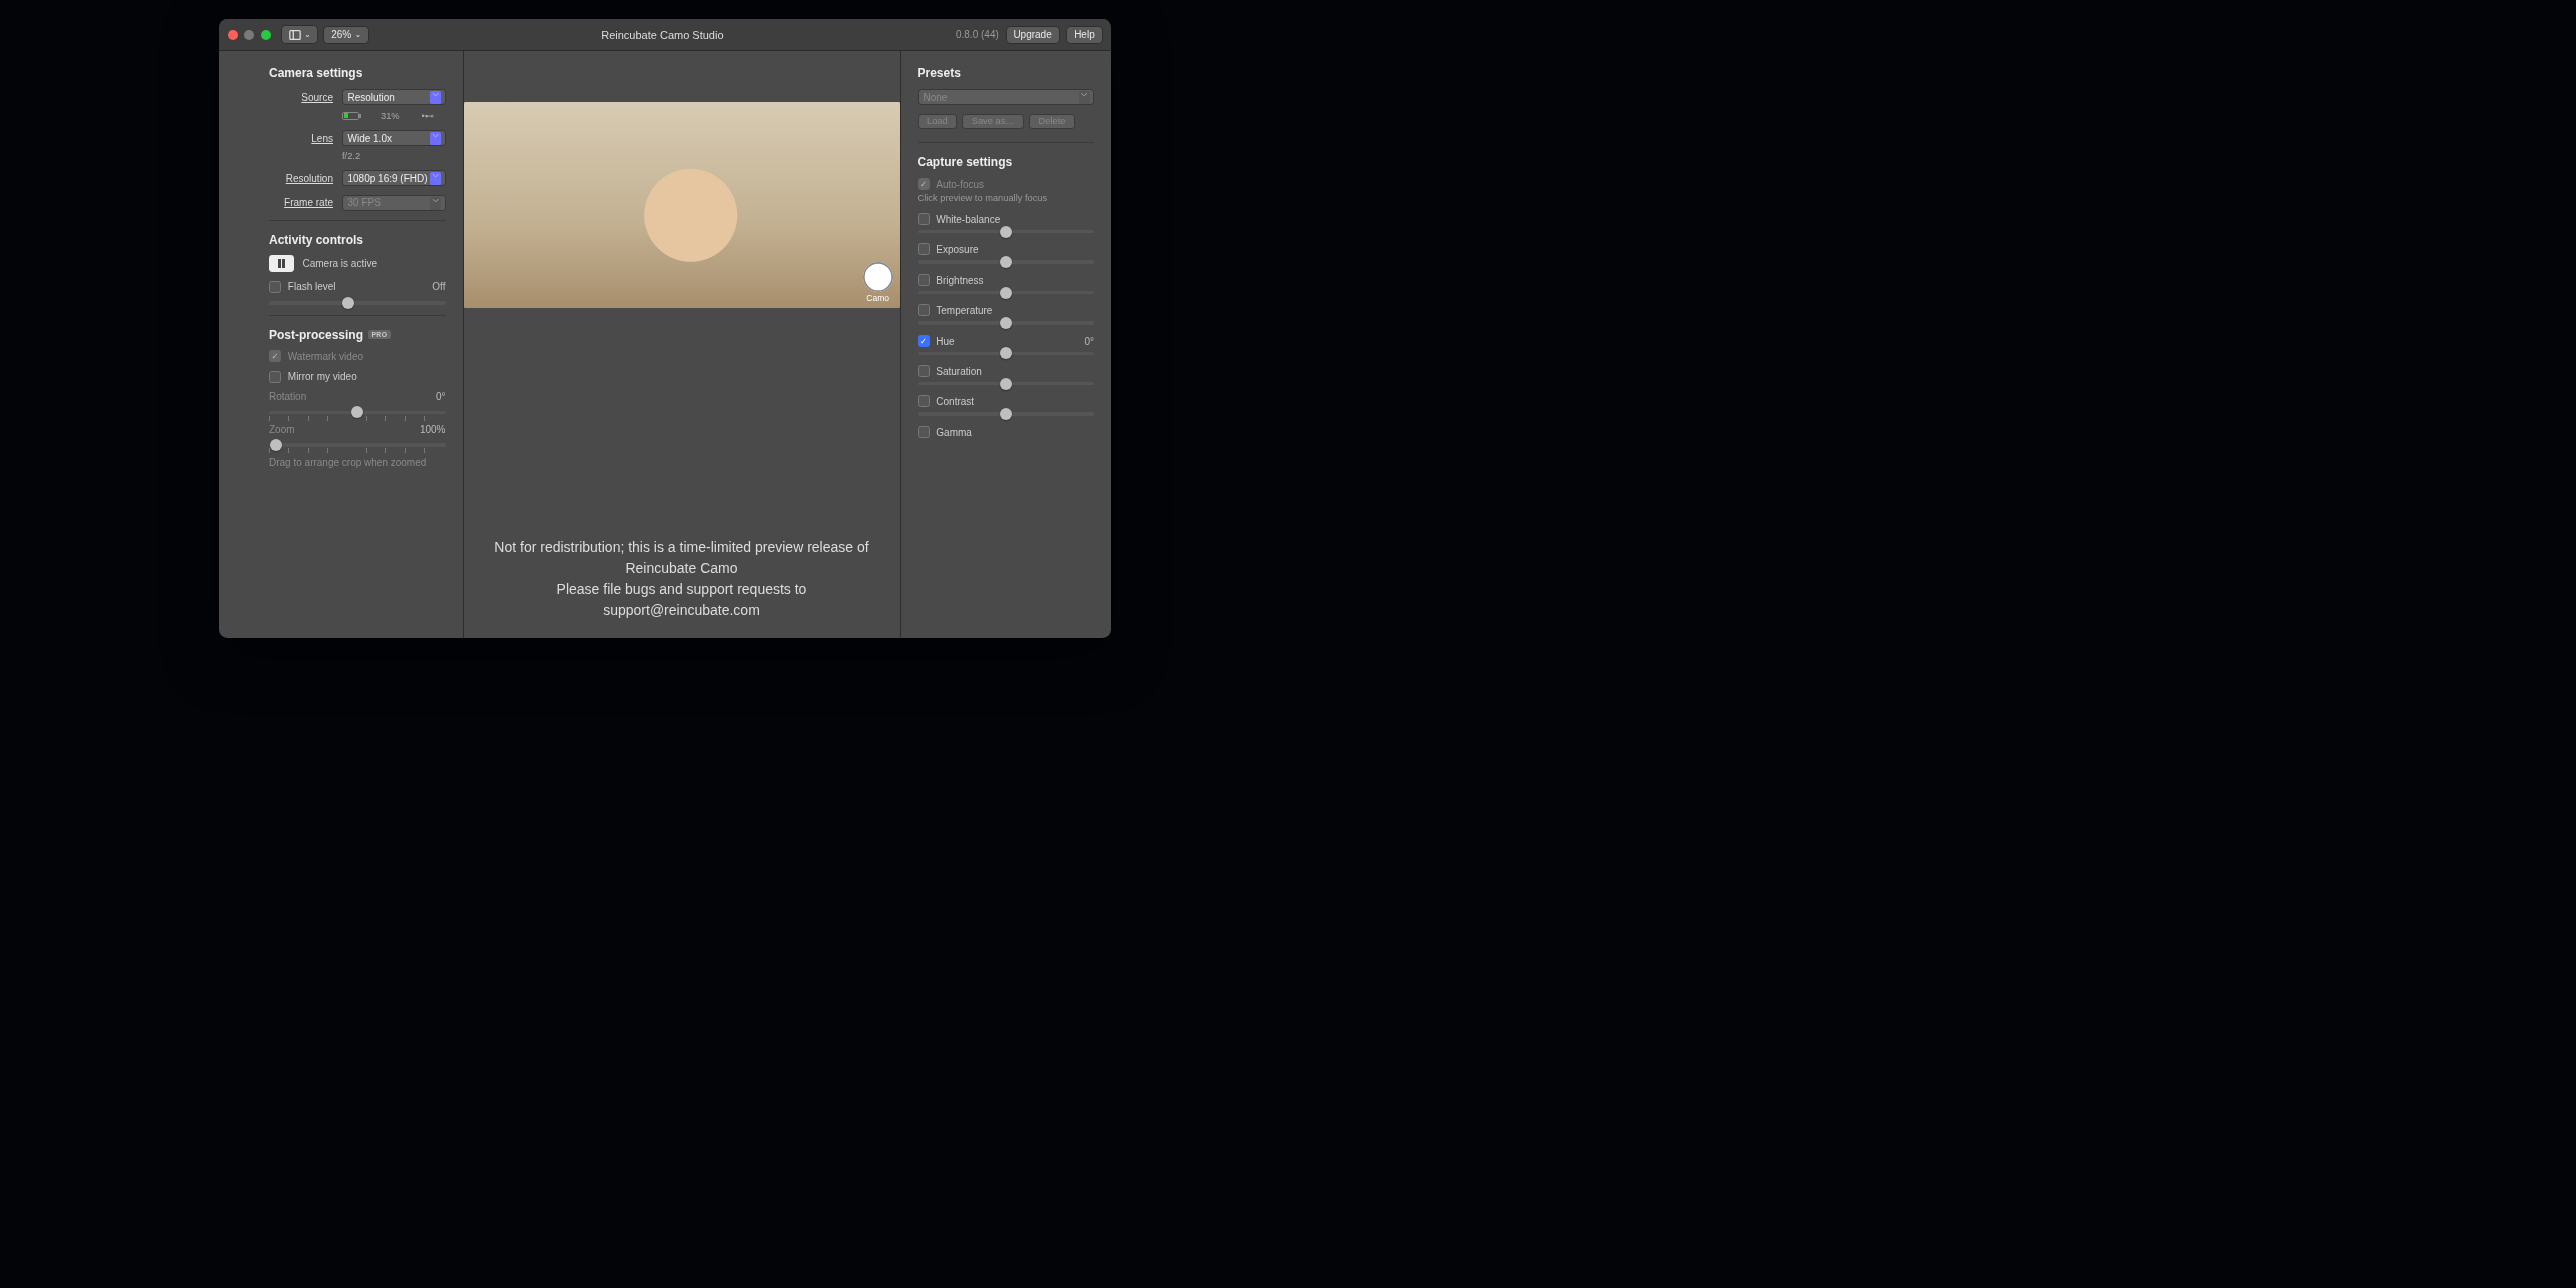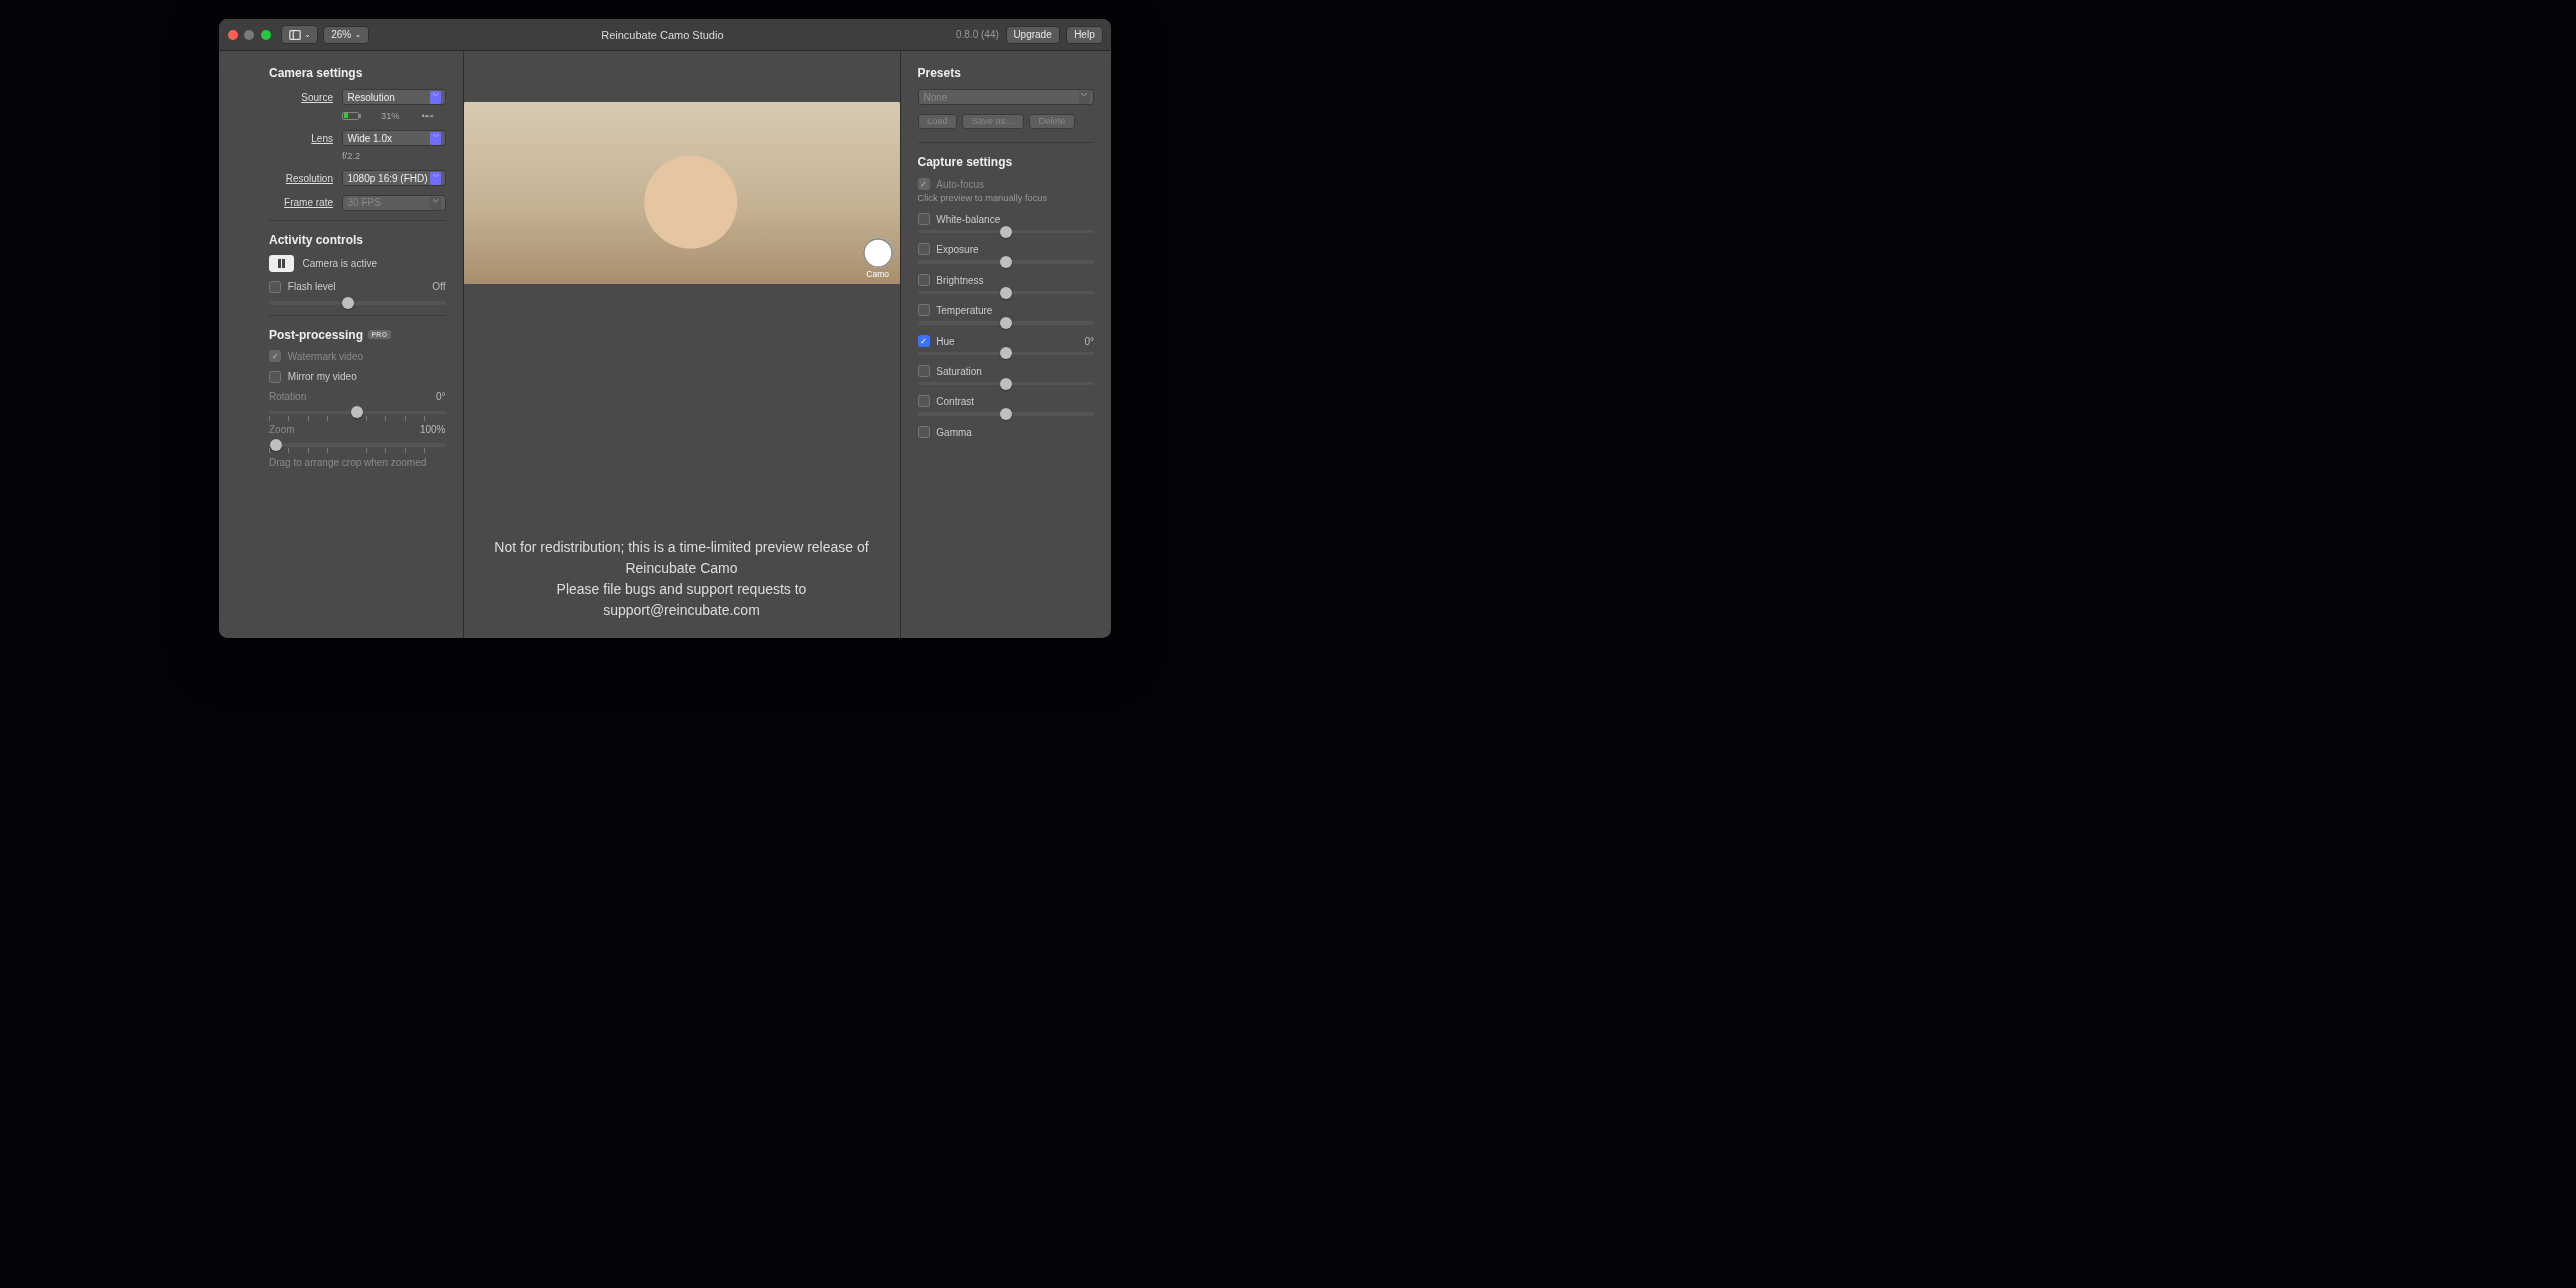--- a/index.html
+++ b/index.html
@@ -59,21 +59,21 @@
   .checkbox.checked::before{content:"✓"; font-size:8.5px; color:#fff;}
   .checkbox.dim.checked{ background:#666; border-color:#666;}
   .checkbox.dim.checked::before{color:#bbb;}
   .slider { width:100%; height: 3.4px; background:#555; border-radius:1.7px; position:relative; margin: 5px 0 10px 0;}
   .slider-thumb { position:absolute; top:-4.2px; width:12px; height:12px; background:#bfbfbf; border-radius:50%; transform:translateX(-50%); box-shadow:0 0.8px 1.7px rgba(0,0,0,0.4);}
   .slider.ticks::after{ content:""; position:absolute; left:0; right:0; top:5px; height:5px;
      background: repeating-linear-gradient(90deg, #777 0 0.8px, transparent 0.8px 19.4px);}
   .pro-badge { font-size:6.8px; background:#666; color:#ccc; padding:0.8px 3.4px; border-radius:2.5px; margin-left:5px; letter-spacing:0.4px;}
   .dim-text{ color:#8a8a8a; }
   .val-right{ margin-left:auto; color:#bbb;}
-  .preview { width: 436px; height: 182px; background: linear-gradient(#c9b89a,#b09a7a); border-radius:1.7px; position:relative; overflow:hidden; margin-top:51px;}
+  .preview { width: 436px; height: 206px; background: linear-gradient(#c9b89a,#b09a7a); border-radius:1.7px; position:relative; overflow:hidden; margin-top:51px;}
   .preview-room { position:absolute; inset:0;
      background:
        radial-gradient(circle at 52% 55%, #e5c6a0 0 46px, transparent 47px), 
        linear-gradient(#d8cbb3,#c2b091 60%, #a88f6d);
   }
   .camo-badge { position:absolute; right:6.8px; bottom:5px; text-align:center; color:#fff; font-size:8.5px;}
   .camo-circle{ width:30px;height:30px;border-radius:50%;background:#fff; margin:0 auto 1.7px; box-shadow:0 0 0 1.7px #888 inset;}
   .center-text { margin-top:auto; margin-bottom:17px; color:#ddd; font-size:14px; text-align:center; line-height:1.5; padding: 0 25px;}
   .btn { background:#5e5e5e; border:0.8px solid #3a3a3a; color:#ddd; font-size:9.3px; padding:1.7px 8.5px; border-radius:3.4px;}
   .btn.dim{ color:#888; }

